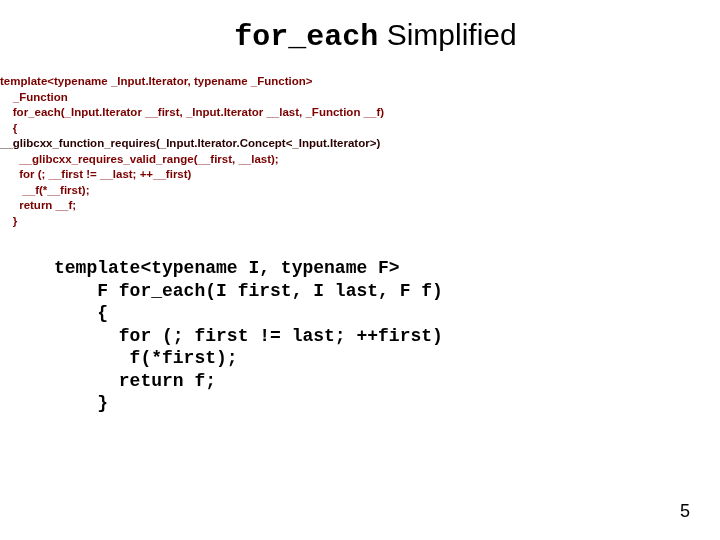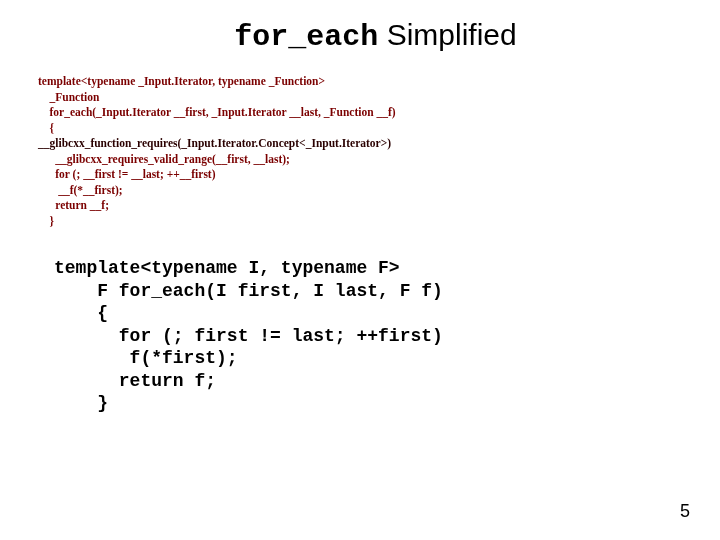--- a/index.html
+++ b/index.html
@@ -27,26 +27,25 @@
   .title .mono {
     font-family: "Courier New", Courier, monospace;
     font-weight: bold;
     margin-left: 31px;
   }
   .title .serif {
     font-family: Arial, Helvetica, sans-serif;
     text-align: right;
   }
   .code-block-1 {
-    font-family: Liberation Serif, serif;
+    font-family: Liberation Sans, sans-serif;
     font-size: 11.5px;
     font-weight: bold;
     white-space: pre;
     color: #7b0000;
-    padding-left: 38px;
     line-height: 1.35;
   }
   .code-block-1 .dark {
     color: #2a0000;
   }
   .code-block-2 {
     font-family: "Courier New", Courier, monospace;
     font-size: 18px;
     font-weight: bold;
     white-space: pre;

